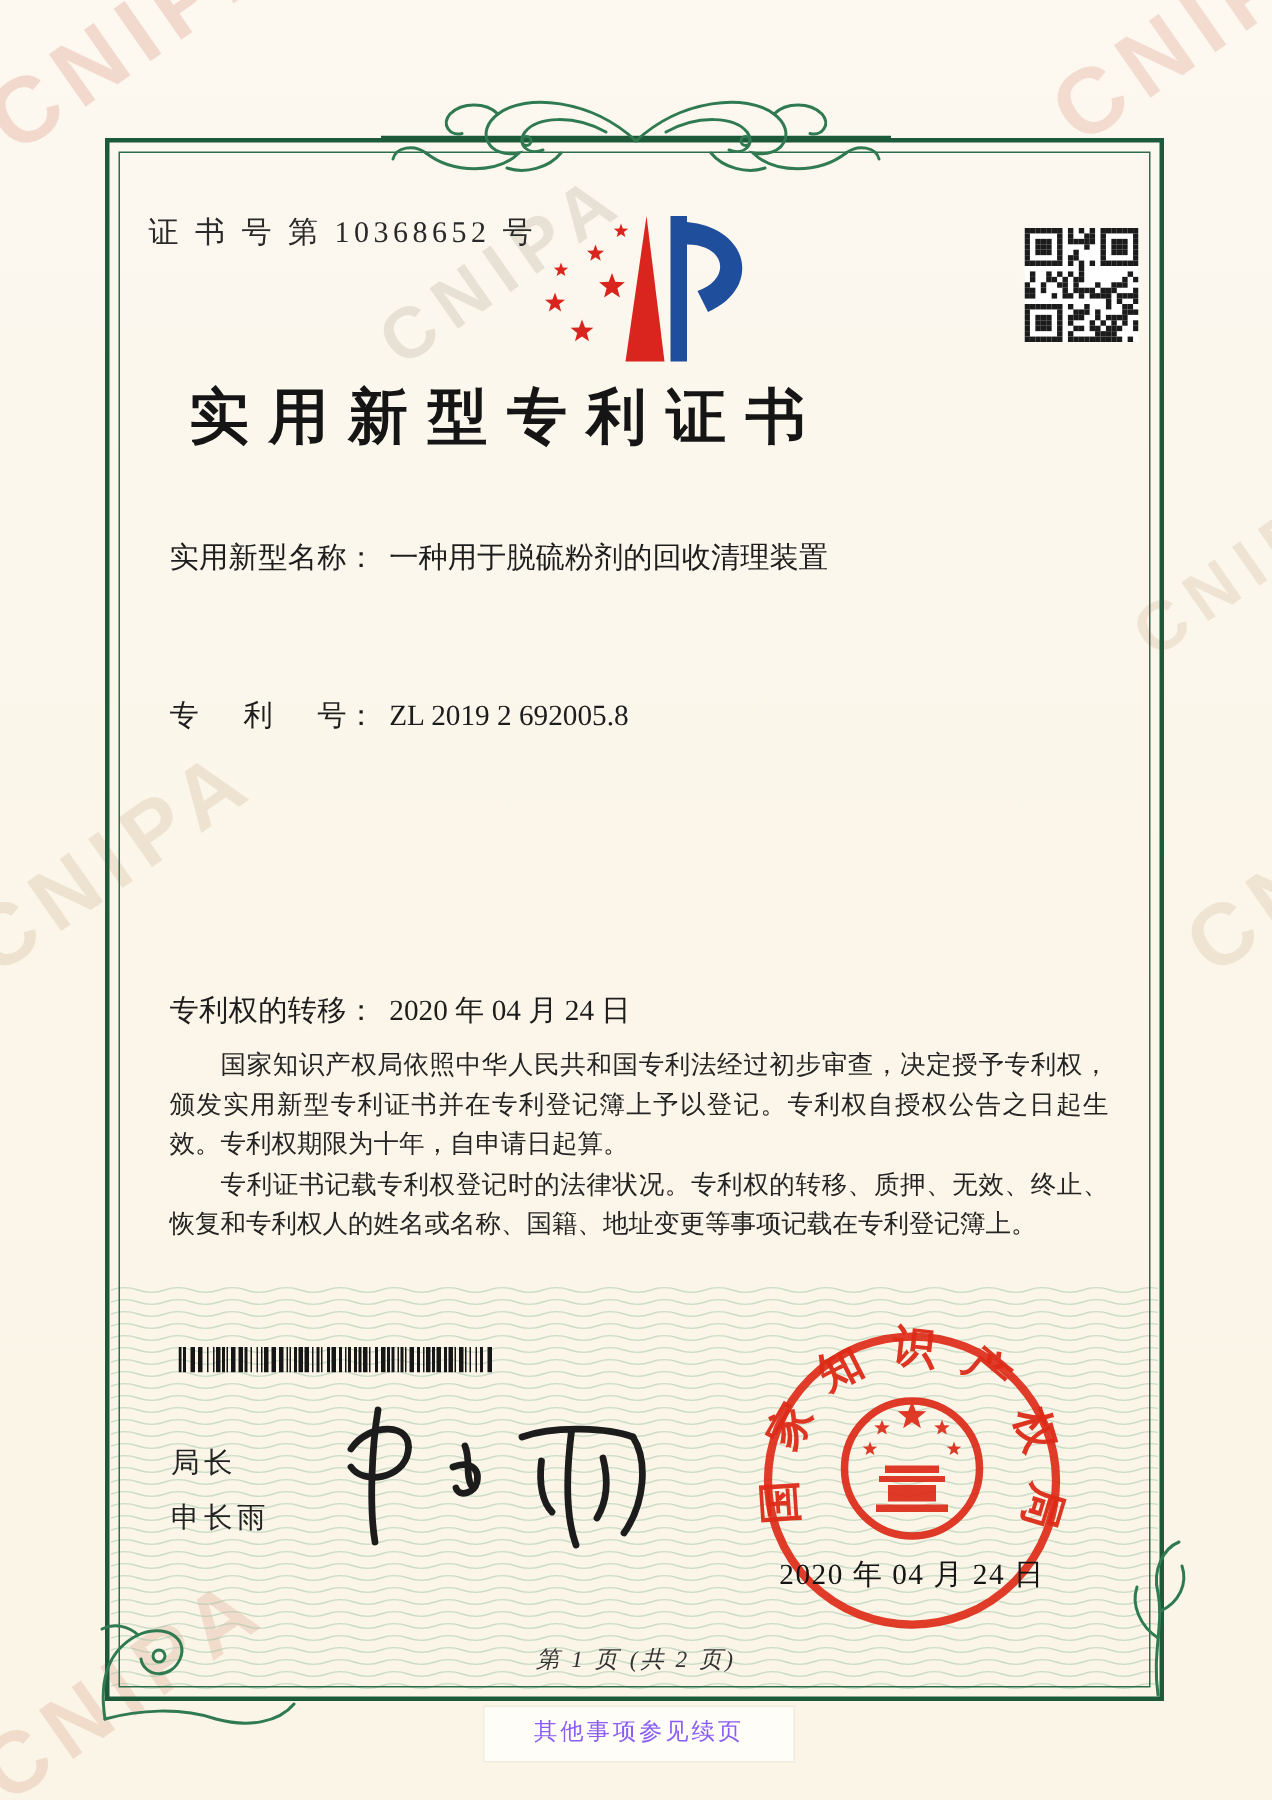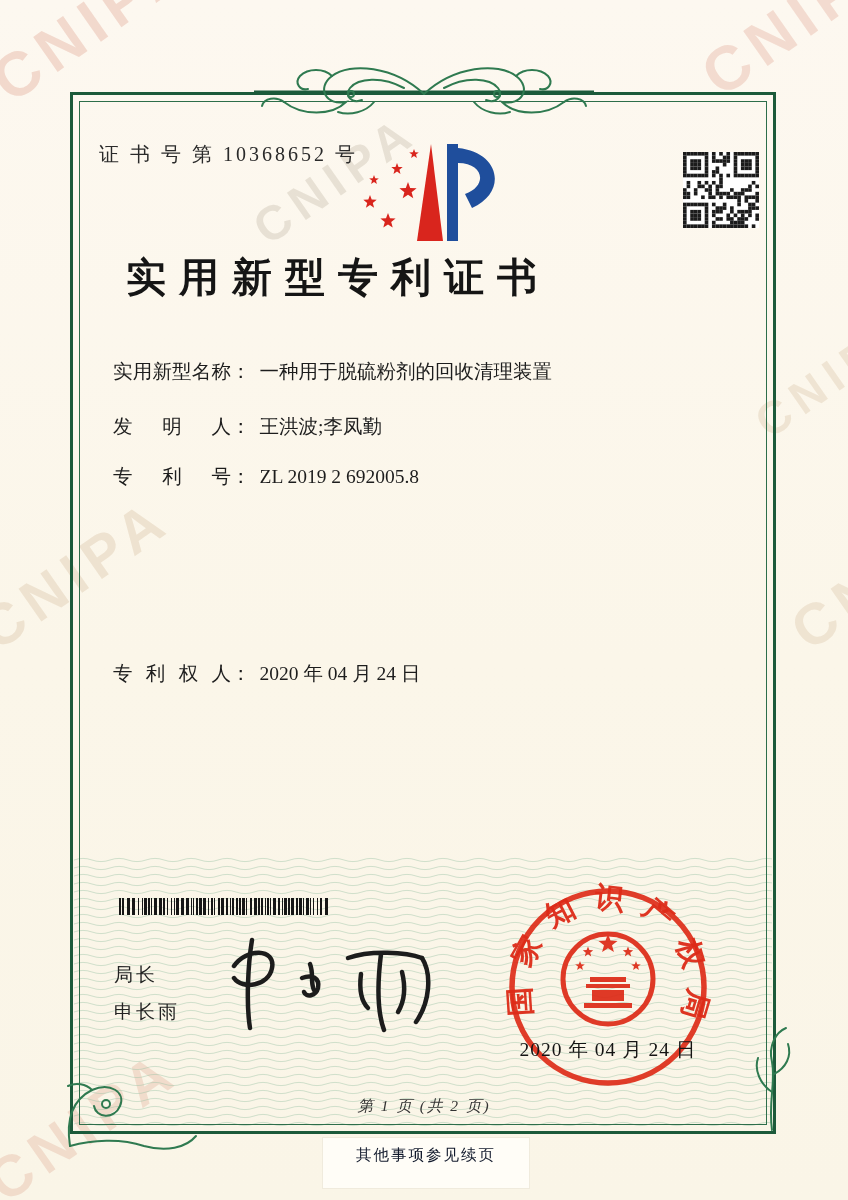--- a/index.html
+++ b/index.html
@@ -38,23 +38,23 @@
   #barcode-svg { position:absolute; left:119px; top:898px; }
   .officer-title { position:absolute; left:114px; top:962px; font-family:Liberation Mono, monospace; font-size:19px; letter-spacing:3px; color:#222; }
   .officer-name  { position:absolute; left:114px; top:999px; font-family:"Liberation Sans",sans-serif; font-size:19px; letter-spacing:3px; color:#222;text-align:center; }
   .signature { position:absolute; left:218px; top:930px; }
   .signature path { fill:none; stroke:#1c1c1c; stroke-width:4.5; stroke-linecap:round; stroke-linejoin:round; }
   .seal { position:absolute; left:503px; top:882px; }
   .seal-date { position:absolute; left:512px; top:1036px; width:192px; text-align:center;
                font-size:19.5px; color:#141414; letter-spacing:1px; }
   .page-info { position:absolute; left:0; top:1096px; width:848px; text-align:center;
                font-size:15.5px; letter-spacing:2px; color:#333;font-style:italic; }
-  .note-box { position:absolute; left:323px; top:1138px; width:206px; height:50px; line-height:34px;
+  .note-box { position:absolute; left:323px; top:1138px; width:206px; height:36px; line-height:34px;
               text-align:center; background:#fffdf7; box-shadow:0 0 0 1px rgba(0,0,0,.04);
-              font-size:15.5px; letter-spacing:2px; color:#0f172a; z-index:5; }
+              font-size:15.5px; letter-spacing:2px; color:#8b5cf6; z-index:5; }
 </style>
 </head>
 <body>
 
 <div class="page">
 
   <div class="wm" style="left:-22px; top:-14px; font-size:62px; color:#e2a896; opacity:.38;">CNIPA</div>
   <div class="wm" style="left:688px; top:-20px; font-size:62px; color:#e2a896; opacity:.35;">CNIPA</div>
   <div class="wm" style="left:242px; top:152px; font-size:48px; color:#cfc6b6; opacity:.45;">CNIPA</div>
   <div class="wm" style="left:744px; top:348px; font-size:46px; color:#e6d6bf; opacity:.55;">CNIPA</div>
@@ -368,30 +368,31 @@
         <rect x="57.90" y="72.38" width="3.620" height="3.62" fill="#1b1b1b"></rect>
         <rect x="61.52" y="72.38" width="3.620" height="3.62" fill="#1b1b1b"></rect>
         <rect x="68.76" y="72.38" width="3.620" height="3.62" fill="#1b1b1b"></rect>
       </svg>
 
     <div class="title">实用新型专利证书</div>
 
     <div class="field" style="top:358px">
       <span class="flabel">实用新型名称</span><span>：</span><span class="fvalue">一种用于脱硫粉剂的回收清理装置</span>
     </div>
-    <div class="field" style="top:413px">
-      <span class="flabel">发明人</span><span>：</span><span class="fvalue">王洪波;李凤勤</span>
-    </div>
     <div class="field" style="top:463px">
       <span class="flabel">专利号</span><span>：</span><span class="fvalue">ZL 2019 2 692005.8</span>
     </div>
     <div class="field" style="top:660px">
-      <span class="flabel">专利权人</span><span>：</span><span class="fvalue">2020 年 04 月 24 日</span>
+      <span class="flabel">专利权的转移</span><span>：</span><span class="fvalue">2020 年 04 月 24 日</span>
     </div>
 
+    <div class="paras">
+      <p>国家知识产权局依照中华人民共和国专利法经过初步审查，决定授予专利权，颁发实用新型专利证书并在专利登记簿上予以登记。专利权自授权公告之日起生效。专利权期限为十年，自申请日起算。</p>
+      <p>专利证书记载专利权登记时的法律状况。专利权的转移、质押、无效、终止、恢复和专利权人的姓名或名称、国籍、地址变更等事项记载在专利登记簿上。</p>
+    </div>
 
     <svg id="barcode-svg" width="218" height="17">
         <rect x="0" y="0" width="2" height="17" fill="#161616"></rect>
         <rect x="3" y="0" width="2" height="17" fill="#161616"></rect>
         <rect x="8" y="0" width="3" height="17" fill="#161616"></rect>
         <rect x="13" y="0" width="3" height="17" fill="#161616"></rect>
         <rect x="19" y="0" width="1" height="17" fill="#161616"></rect>
         <rect x="23" y="0" width="1" height="17" fill="#161616"></rect>
         <rect x="25" y="0" width="3" height="17" fill="#161616"></rect>
         <rect x="29" y="0" width="2" height="17" fill="#161616"></rect>

